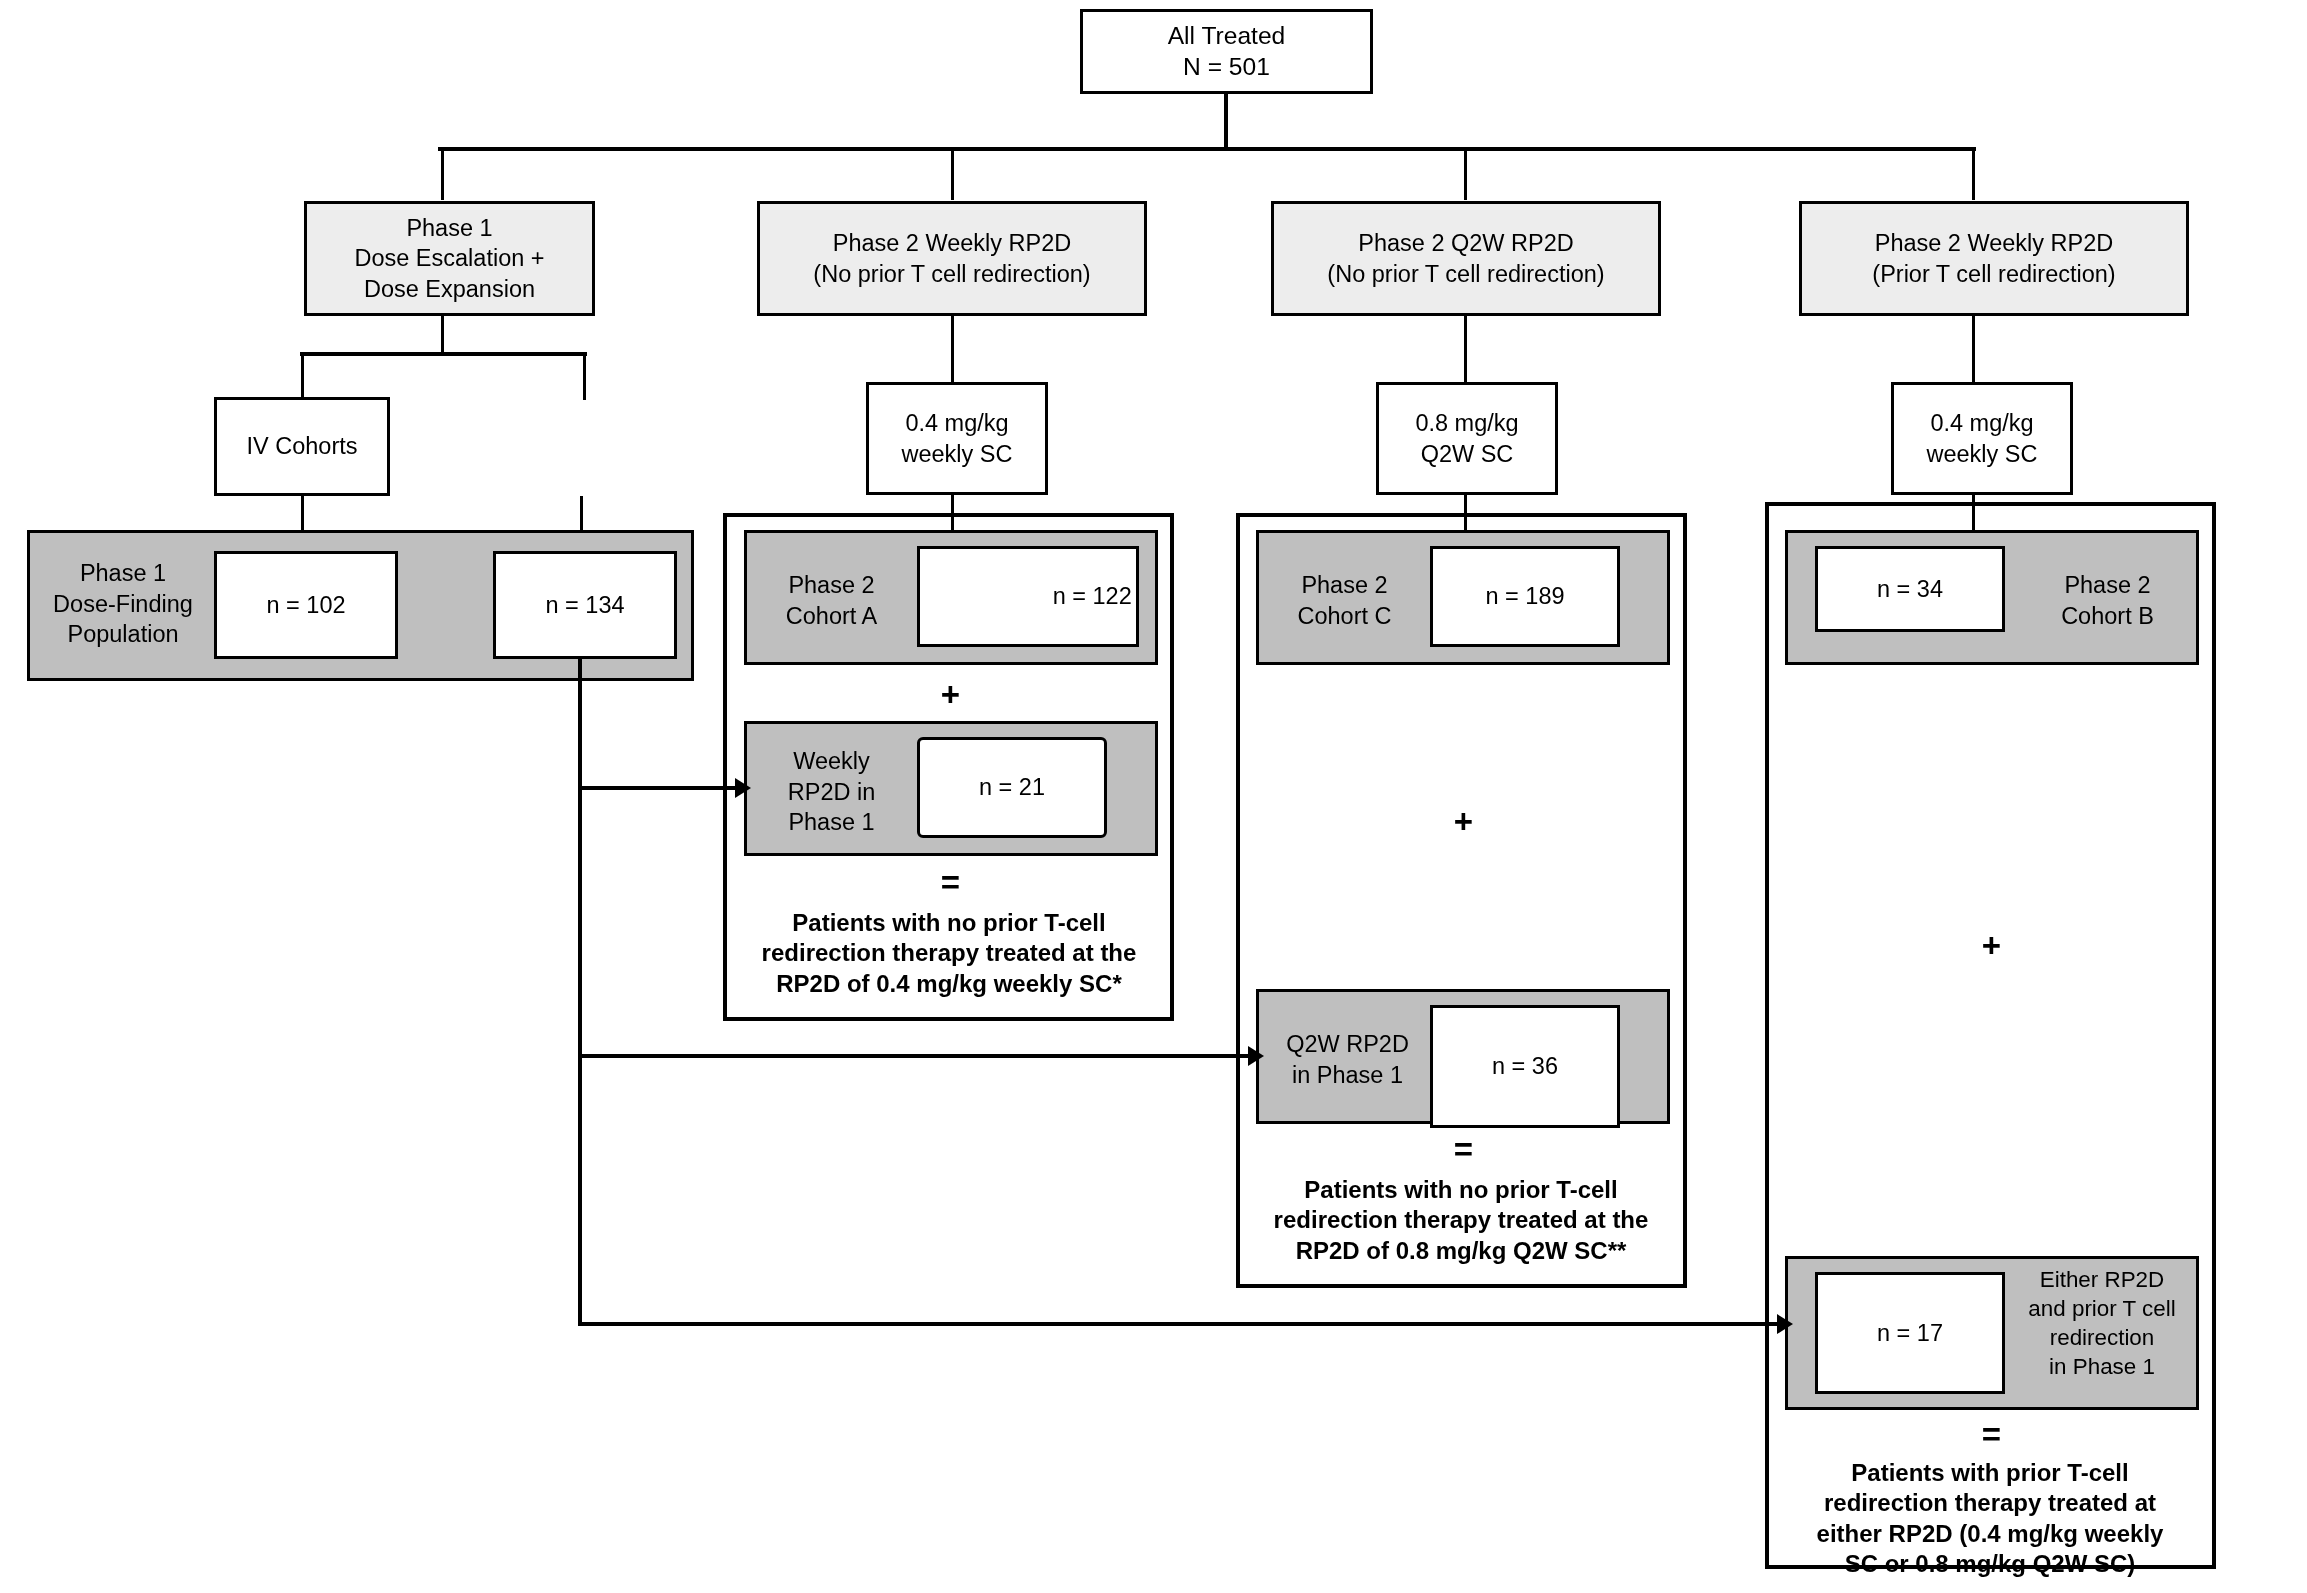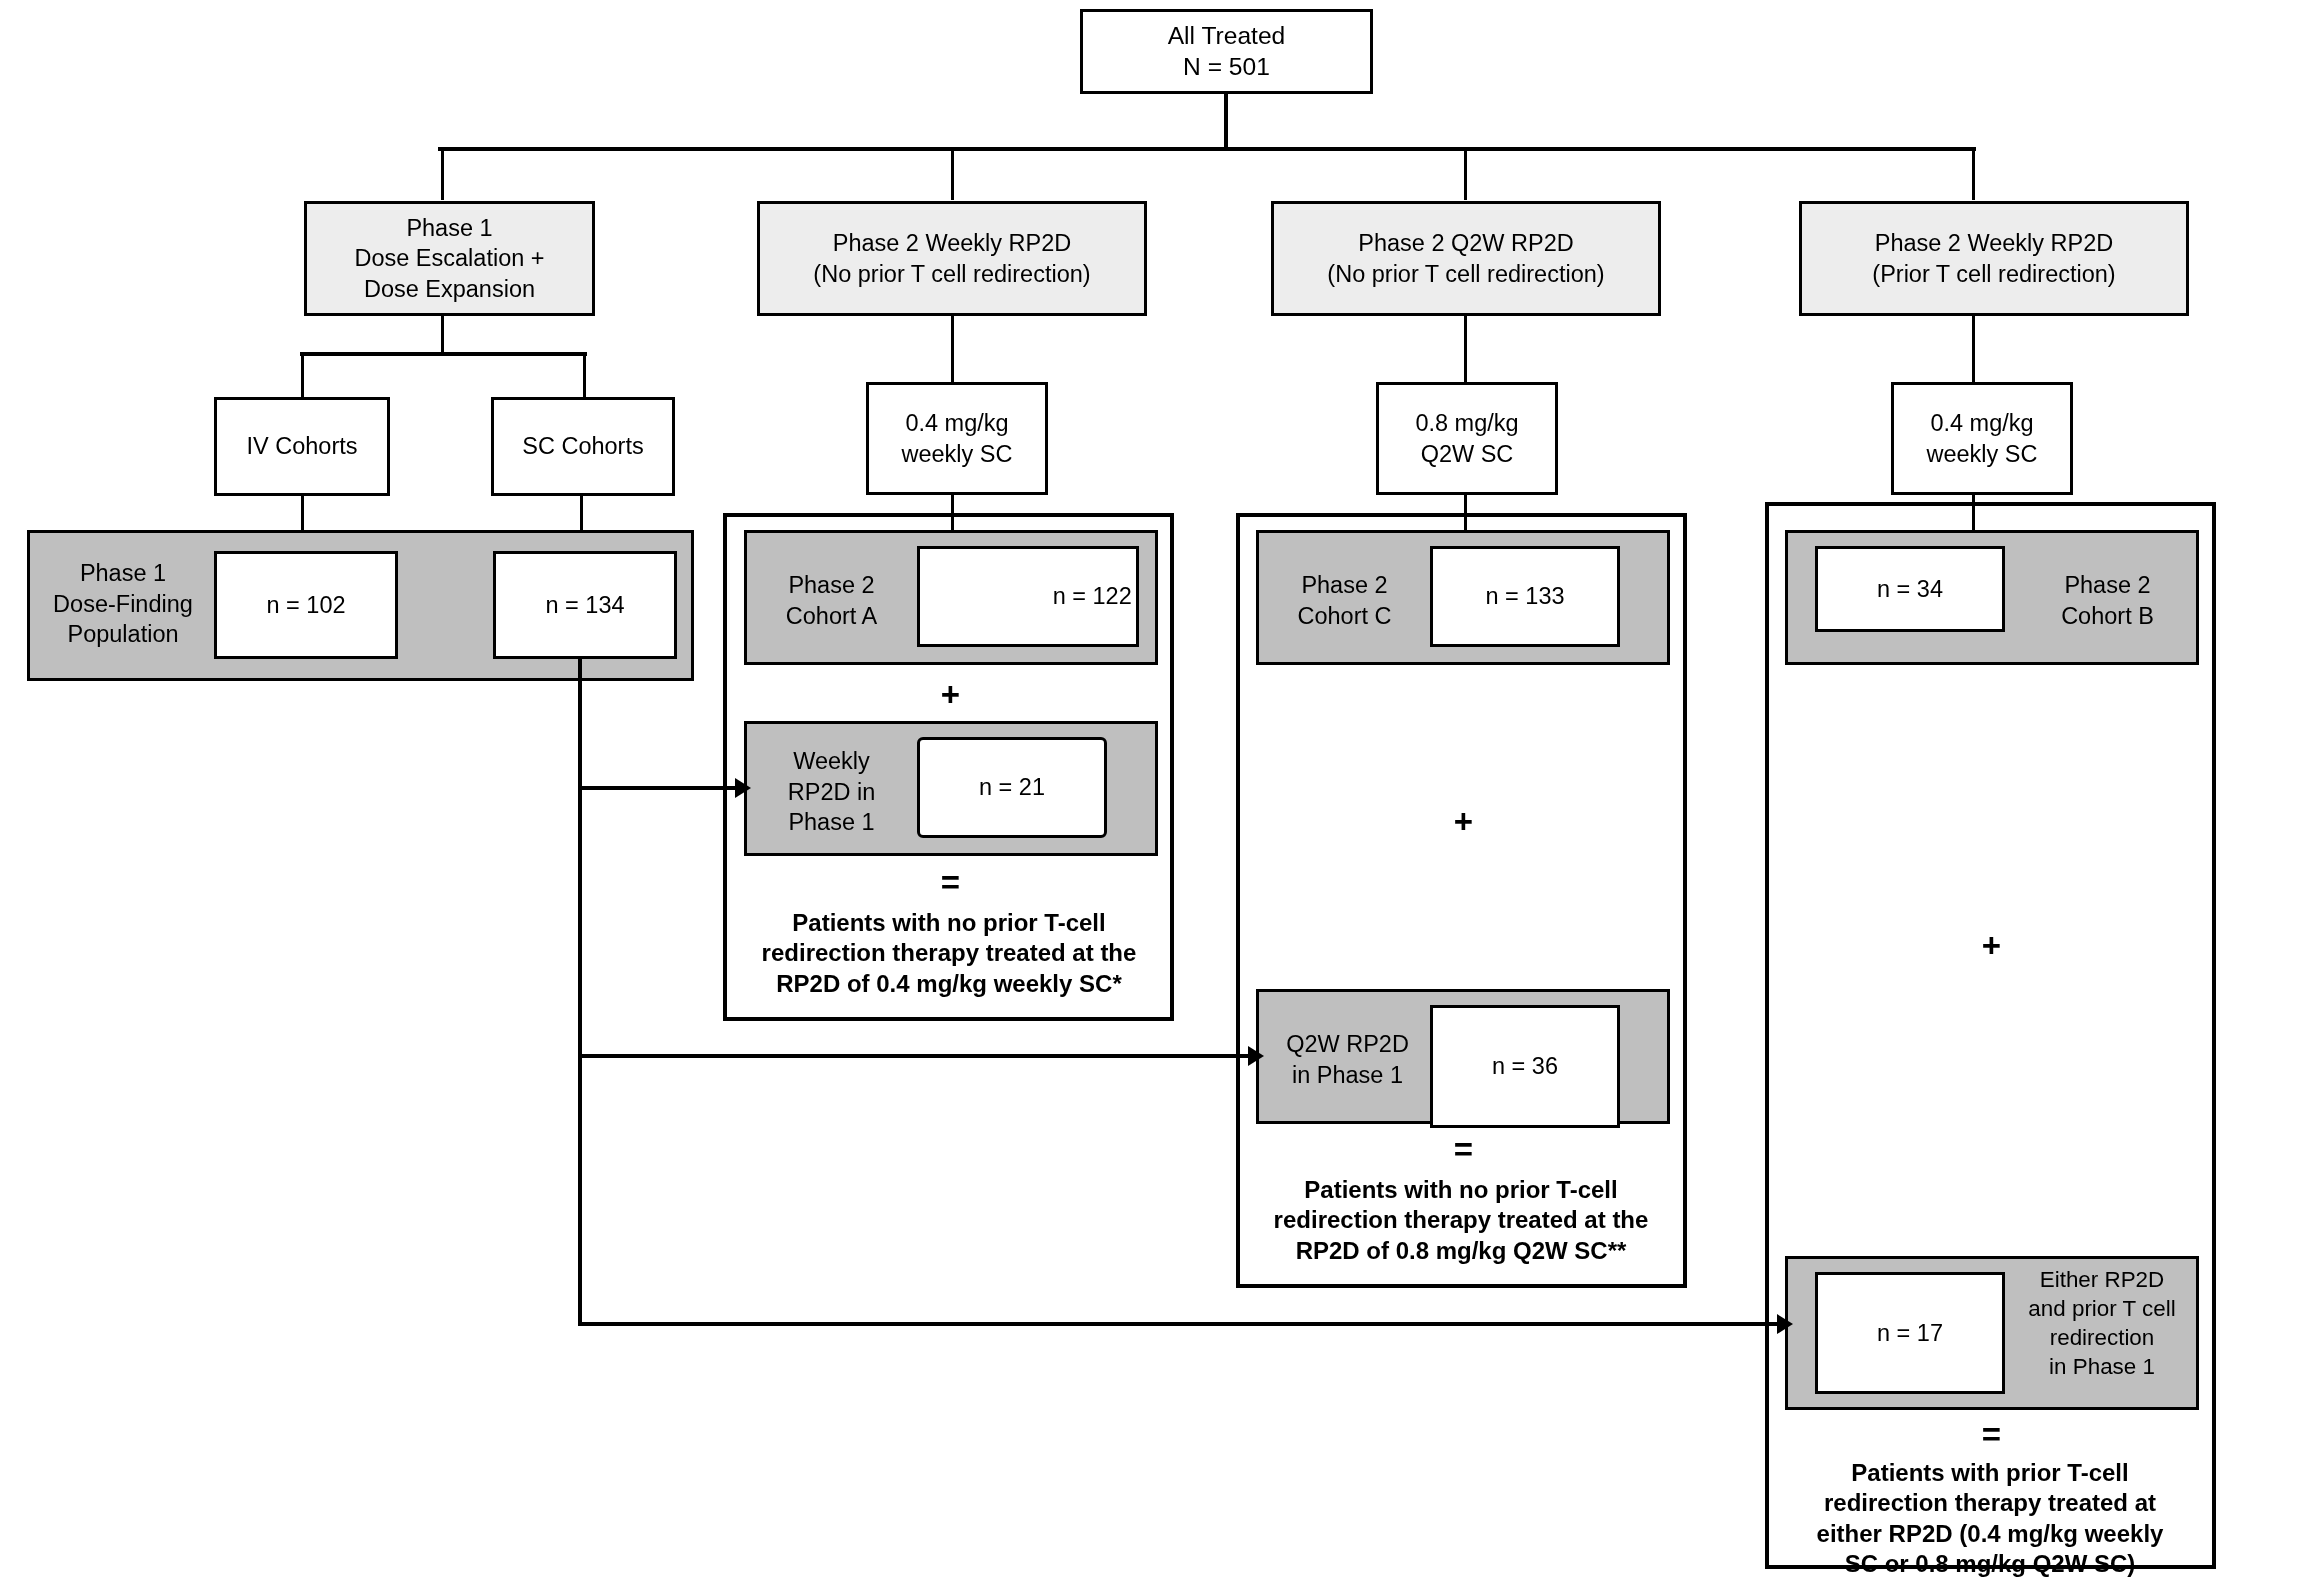--- a/index.html
+++ b/index.html
@@ -153,23 +153,20 @@
 
   <div class="vline" style="left:441px; top:316px; height:39px;"></div>
   <div class="hline thick" style="left:300px; top:352px; width:287px; height:4.3px;"></div>
   <div class="vline" style="left:301px; top:355px; height:45px;"></div>
   <div class="vline" style="left:583px; top:355px; height:45px;"></div>
 
   <div class="node f44" style="left:214px; top:397px; width:176px; height:99px;">
     <span class="txt">IV Cohorts</span>
   </div>
 
-  <div class="node f44" style="left:491px; top:397px; width:184px; height:99px;">
-    <span class="txt">SC Cohorts</span>
-  </div>
 
   <div class="node f44" style="left:866px; top:382px; width:182px; height:113px;">
     <span class="txt">
       <span>0.4 mg/kg</span><br>
       <span>weekly SC</span>
     </span>
   </div>
 
   <div class="node f44" style="left:1376px; top:382px; width:182px; height:113px;">
     <span class="txt">
@@ -240,21 +237,21 @@
   </div>
 
   <div class="group-outline" style="left:1236px; top:513px; width:451px; height:775px;"></div>
 
   <div class="band" style="left:1256px; top:530px; width:414px; height:135px;"></div>
   <div class="band-label" style="left:1270px; top:570px; width:149px;">
     <span>Phase 2</span><br>
     <span>Cohort C</span>
   </div>
   <div class="node f44" style="left:1430px; top:546px; width:190px; height:101px;">
-    <span class="txt">n = 133</span>
+    <span class="txt">n = 189</span>
   </div>
 
   <div class="op" style="left:1442px; top:805px; width:43px;">+</div>
 
   <div class="band" style="left:1256px; top:989px; width:414px; height:135px;"></div>
   <div class="band-label" style="left:1270px; top:1029px; width:155px;">
     <span>Q2W RP2D</span><br>
     <span>in Phase 1</span>
   </div>
   <div class="node f44" style="left:1430px; top:1005px; width:190px; height:123px;">

